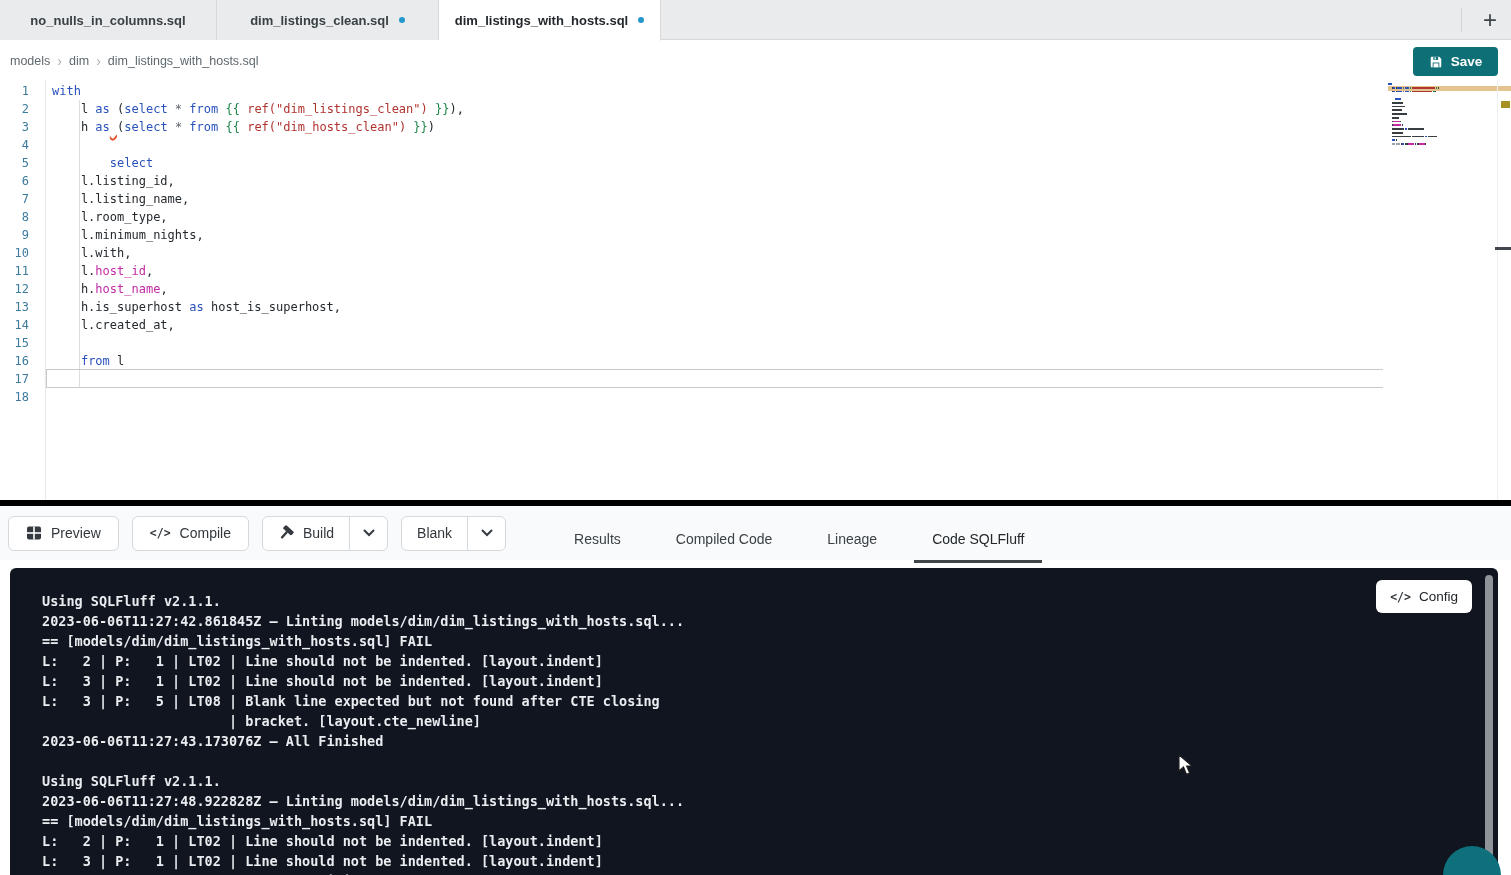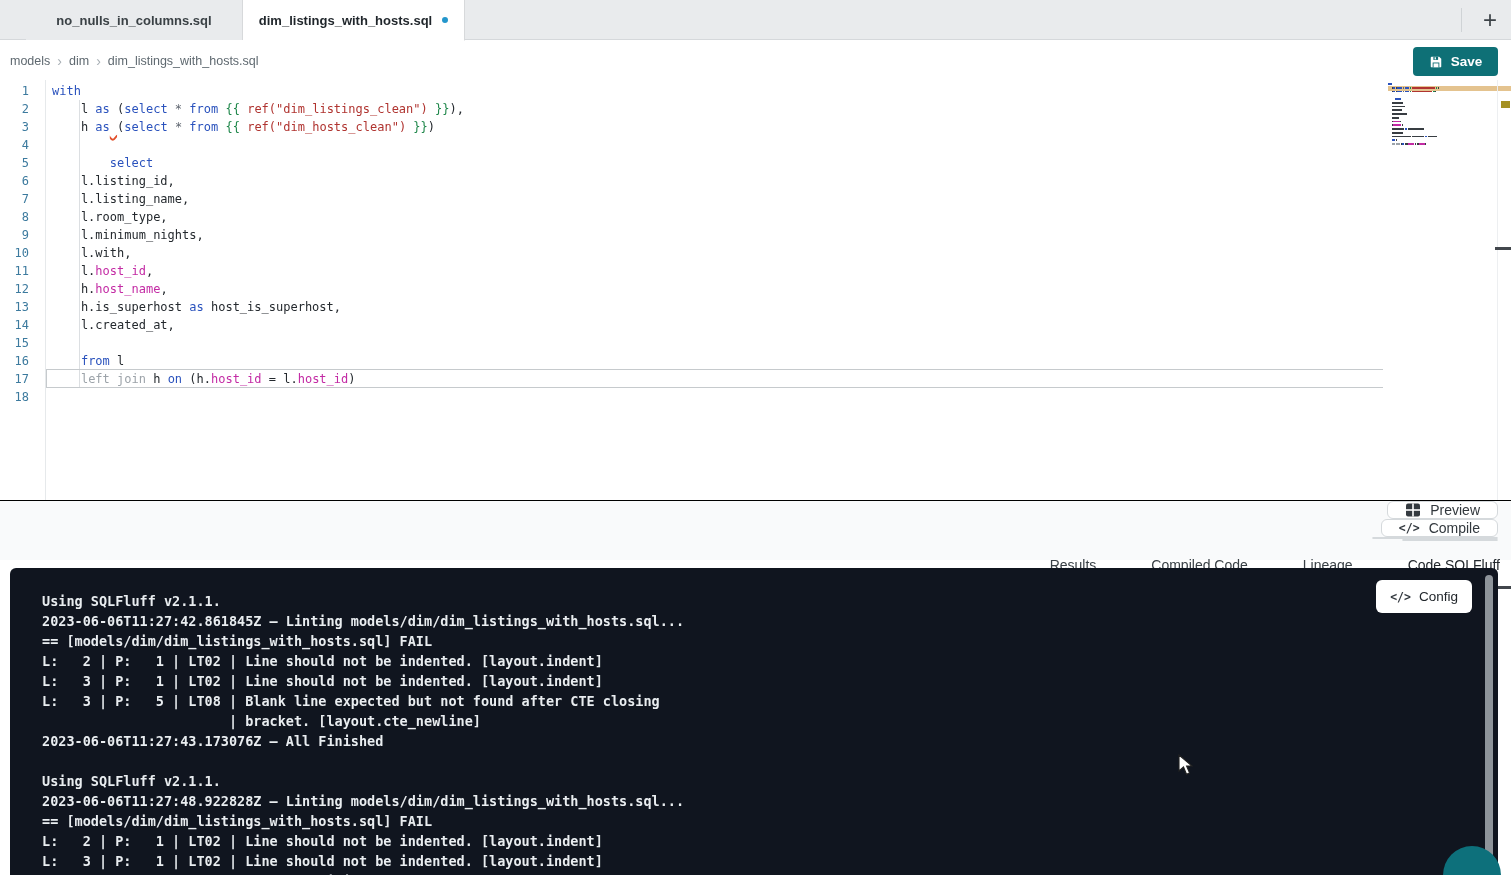--- a/index.html
+++ b/index.html
@@ -2,21 +2,21 @@
 <html><head>
 <meta charset="utf-8">
 <style>
   * { box-sizing: border-box; margin: 0; padding: 0; }
   html,body { width:1511px; height:875px; overflow:hidden; background:#fff;
               font-family:"Liberation Sans", sans-serif; }
   .stage { position:relative; width:1511px; height:875px; overflow:hidden; }
 
   
   .tabstrip { position:absolute; left:0; top:0; width:1511px; height:40px;
-              background:#e9ebed; border-bottom:1px solid #d5d8db; display:flex;padding-left:26px; }
+              background:#e9ebed; border-bottom:1px solid #d5d8db; display:flex; }
   .ftab { position:relative; height:40px; display:flex; align-items:center; justify-content:center;
           gap:10px; border-right:1px solid #d7d9db; font-size:13px; font-weight:700; color:#3a4145;
           background:#e9ebed; cursor:default; }
   .ftab:nth-child(1){ width:217px; } .ftab:nth-child(2){ width:222px; }
   .ftab:nth-child(3){ width:222px; } .ftab:nth-child(4){ width:227px; }
   .ftab.active { background:#fff; border-bottom:1px solid #fff; height:41px; color:#1f252a; }
   .mod-dot { width:5px; height:5px; border-radius:50%; background:#fff; border:3px solid #2396cc; }
   .tab-divider { position:absolute; left:1461px; top:8px; width:1px; height:24px; background:#cfd3d6; }
   .new-tab { position:absolute; left:1470px; top:0; width:40px; height:40px; display:flex;
              align-items:center; justify-content:center; font-size:24px; font-weight:400; color:#3c4247; }
@@ -49,21 +49,21 @@
 
   .minimap-highlight { position:absolute; left:1388px; top:6px; width:123px; height:5px; background:#e4c38f; }
   .minimap { position:absolute; left:1388px; top:3px; width:78px; height:85px; }
   .mm-bar { position:absolute; height:1.8px; }
   .scroll-track { position:absolute; left:1497px; top:0; width:1px; height:420px; background:#edeff1; }
   .mk-olive { position:absolute; left:1501px; top:21px; width:9px; height:7px; background:#a59123; }
   .mk-dash { position:absolute; left:1495px; top:167px; width:16px; height:3px; background:#42474d; }
 
   
   .toolbar { position:absolute; left:0; top:500px; width:1511px; height:60px; background:#f9fafb;
-             border-top:1px solid #000000; display:flex; align-items:flex-end; padding-left:8px;flex-direction:column; }
+             border-top:6px solid #000000; display:flex; align-items:center; padding-left:8px; }
   .btn { display:inline-flex; align-items:center; gap:9px; background:#fff; border:1px solid #d5d9dc;
          border-radius:6px; height:35px; padding:0 17px; font-size:14px; color:#32383d;
          font-family:"Liberation Sans", sans-serif; cursor:pointer; margin-right:13px; }
   .split { display:inline-flex; border:1px solid #d5d9dc; border-radius:6px; background:#fff;
            height:35px; overflow:hidden; margin-right:13px; }
   .split-main { display:flex; align-items:center; gap:9px; padding:0 15px; font-size:14px; color:#32383d; cursor:pointer; }
   .split-arrow { width:38px; border-left:1px solid #d5d9dc; display:flex; align-items:center;
                  justify-content:center; cursor:pointer; }
   .code-glyph { font-family:"DejaVu Sans Mono", monospace; font-size:11.5px; font-weight:700; color:#343a40; }
   .ptabs { display:flex; gap:33px; margin-left:44px; }
@@ -88,20 +88,24 @@
 </head>
 <body>
 
 <div class="stage">
 
   <div class="tabstrip">
     <div class="ftab">
       <span>no_nulls_in_columns.sql</span>
 
     </div>
+    <div class="ftab">
+      <span>dim_listings_clean.sql</span>
+      <span class="mod-dot"></span>
+    </div>
     <div class="ftab active">
       <span>dim_listings_with_hosts.sql</span>
       <span class="mod-dot"></span>
     </div>
     <div class="tab-divider"></div>
     <div class="new-tab">+</div>
   </div>
 
   <div class="crumbrow">
     <div class="crumbs">
@@ -185,21 +189,20 @@
         </div>
         <div class="cl" style="top: 254px;">
           <span class="lnum">15</span>
         </div>
         <div class="cl" style="top: 272px;">
           <span class="lnum">16</span>
           <span class="ctext"><span class="c-def">    </span><span class="c-kw">from</span><span class="c-def"> l</span></span>
         </div>
         <div class="cl current" style="top: 290px;">
           <span class="lnum">17</span>
-          <span class="ctext"><span class="c-def">    </span><span class="c-gray">left join</span><span class="c-def"> h </span><span class="c-kw">on</span><span class="c-def"> (h.</span><span class="c-mag">host_id</span><span class="c-def"> = l.</span><span class="c-mag">host_id</span><span class="c-def">)</span></span>
         </div>
         <div class="cl" style="top: 308px;">
           <span class="lnum">18</span>
           <span class="ctext"></span>
         </div>
       </div>
     <div class="minimap-highlight"></div>
     <div class="minimap" id="minimap">
         <div class="mm-bar" style="left: 0px; top: 0px; width: 3.6px; background: rgb(42, 82, 189);"></div>
         <div class="mm-bar" style="left: 3.6px; top: 3.75px; width: 0.9px; background: rgb(56, 61, 66);"></div>
@@ -284,21 +287,21 @@
         <span>Build</span>
       </div>
       <div class="split-arrow">
         <svg width="12" height="8" viewBox="0 0 12 8">
           <path d="M1.5 1.5 L6 6 L10.5 1.5" stroke="#343a40" stroke-width="2" fill="none" stroke-linecap="round"></path>
         </svg>
       </div>
     </div>
     <div class="split">
       <div class="split-main">
-        <span>Line</span>
+        <span>Blank</span>
       </div>
       <div class="split-arrow">
         <svg width="12" height="8" viewBox="0 0 12 8">
           <path d="M1.5 1.5 L6 6 L10.5 1.5" stroke="#343a40" stroke-width="2" fill="none" stroke-linecap="round"></path>
         </svg>
       </div>
     </div>
     <div class="ptabs">
       <div class="ptab">Results</div>
       <div class="ptab">Compiled Code</div>

